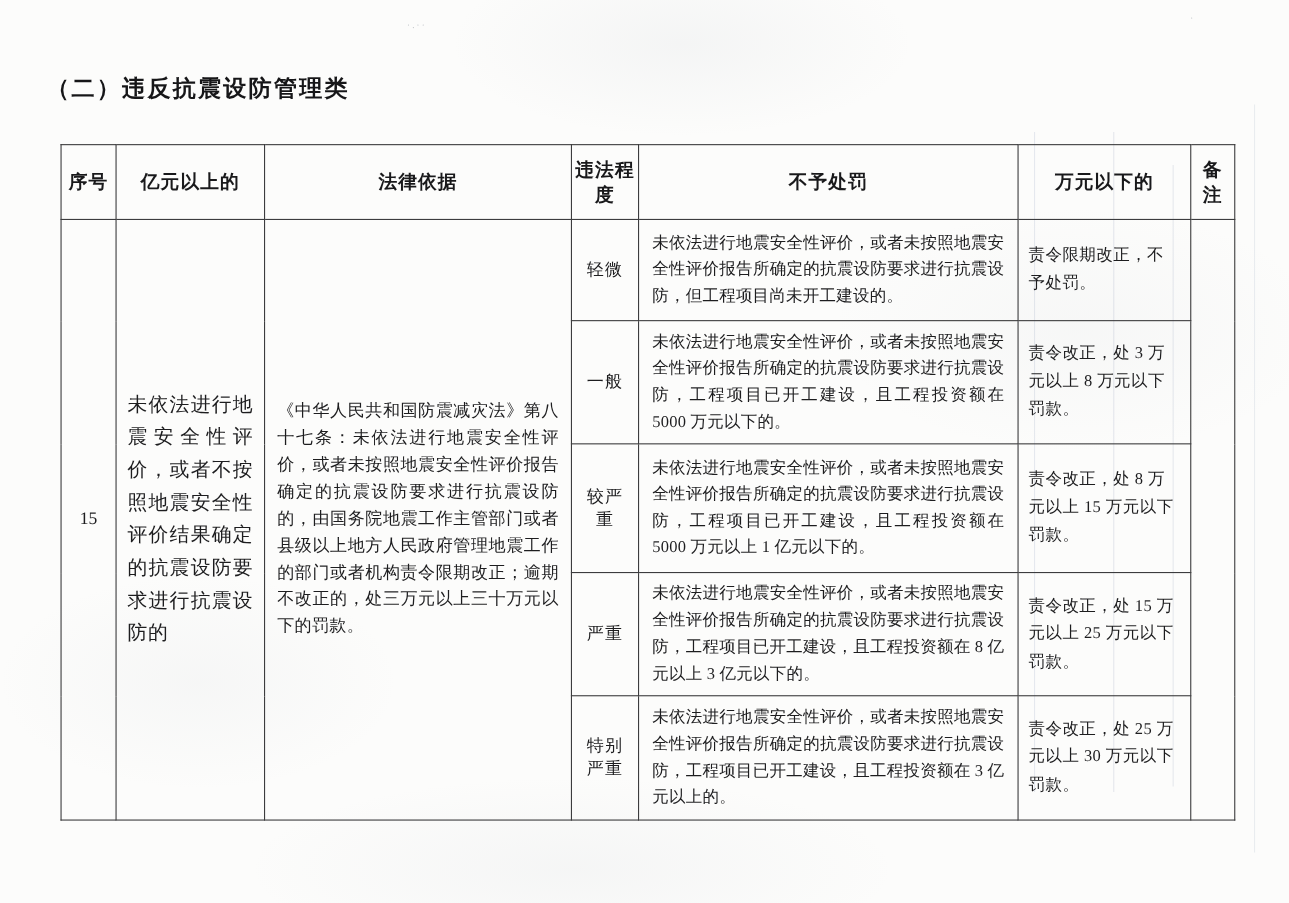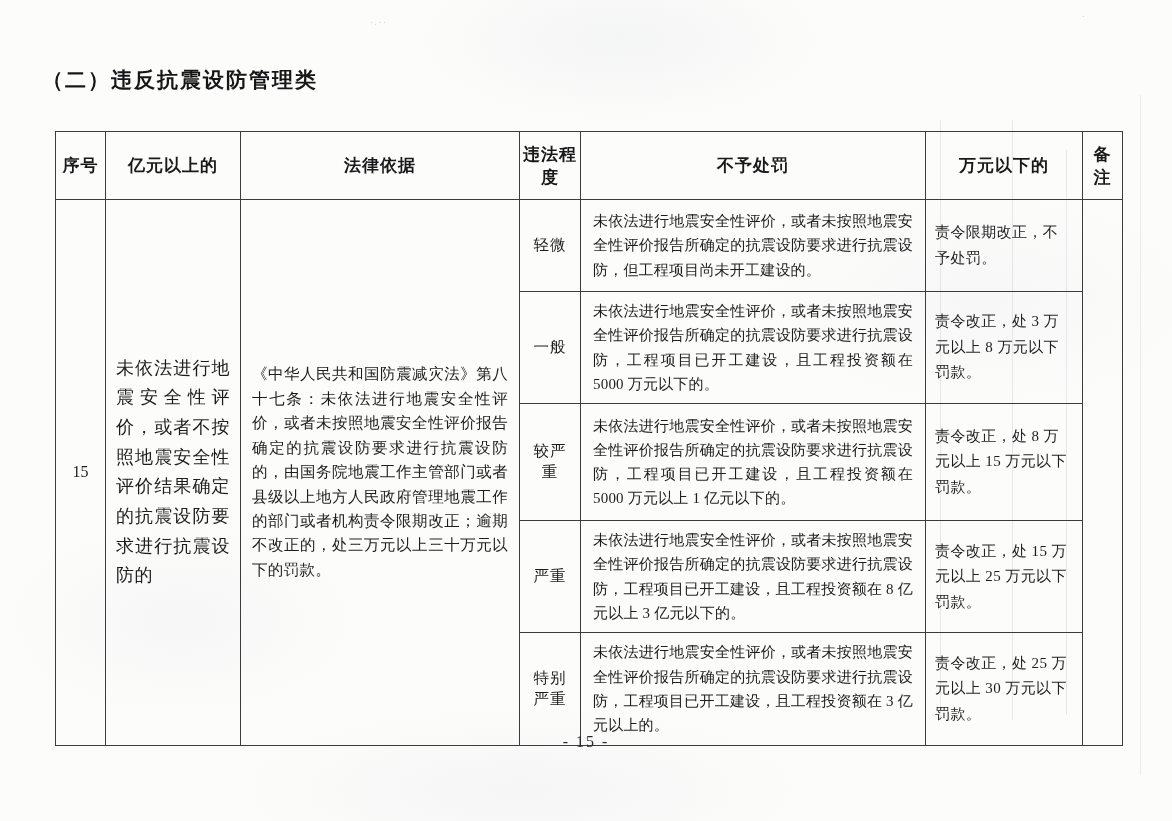--- a/index.html
+++ b/index.html
@@ -127,15 +127,14 @@
       <td class="penalty-cell">责令改正，处 15 万元以上 25 万元以下罚款。</td>
     </tr>
     <tr class="r5">
       <td class="degree-cell">特别严重</td>
       <td class="circ-cell">未依法进行地震安全性评价，或者未按照地震安全性评价报告所确定的抗震设防要求进行抗震设防，工程项目已开工建设，且工程投资额在 3 亿元以上的。</td>
       <td class="penalty-cell">责令改正，处 25 万元以上 30 万元以下罚款。</td>
     </tr>
   </tbody>
     </table>
 
-  <div class="page-number">- 15 -</div>
 
 </div>
 
 </body></html>

